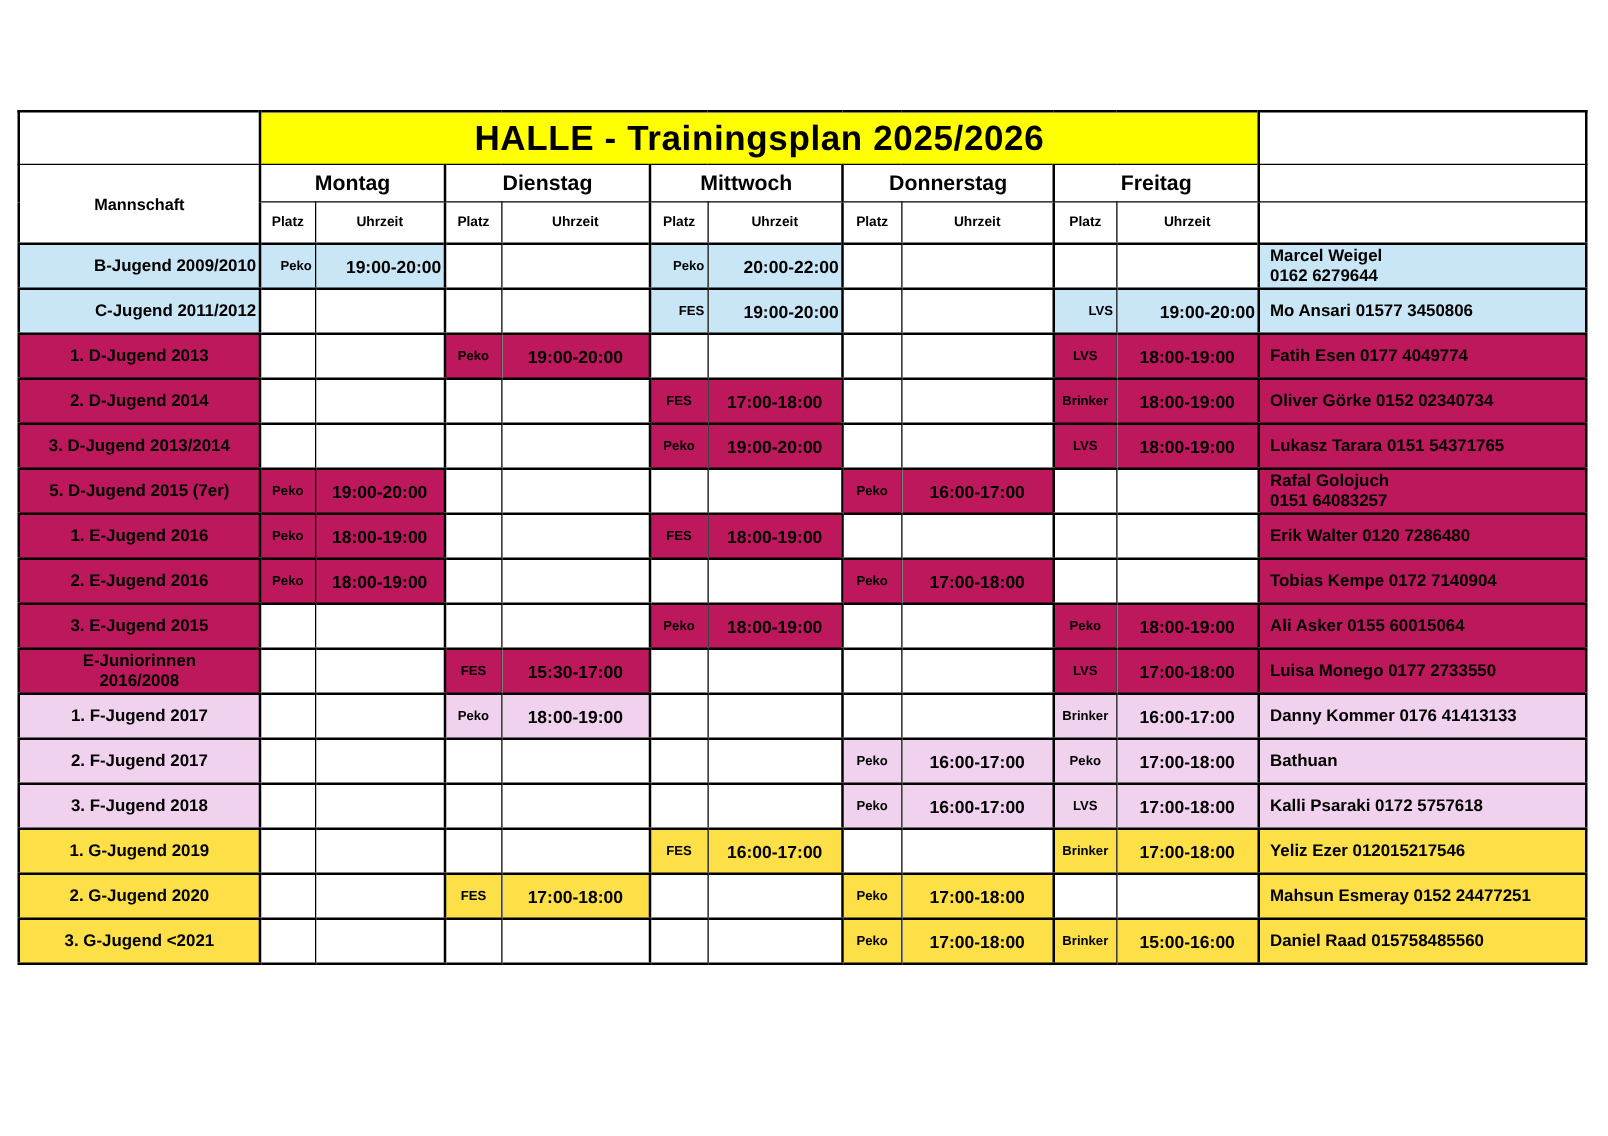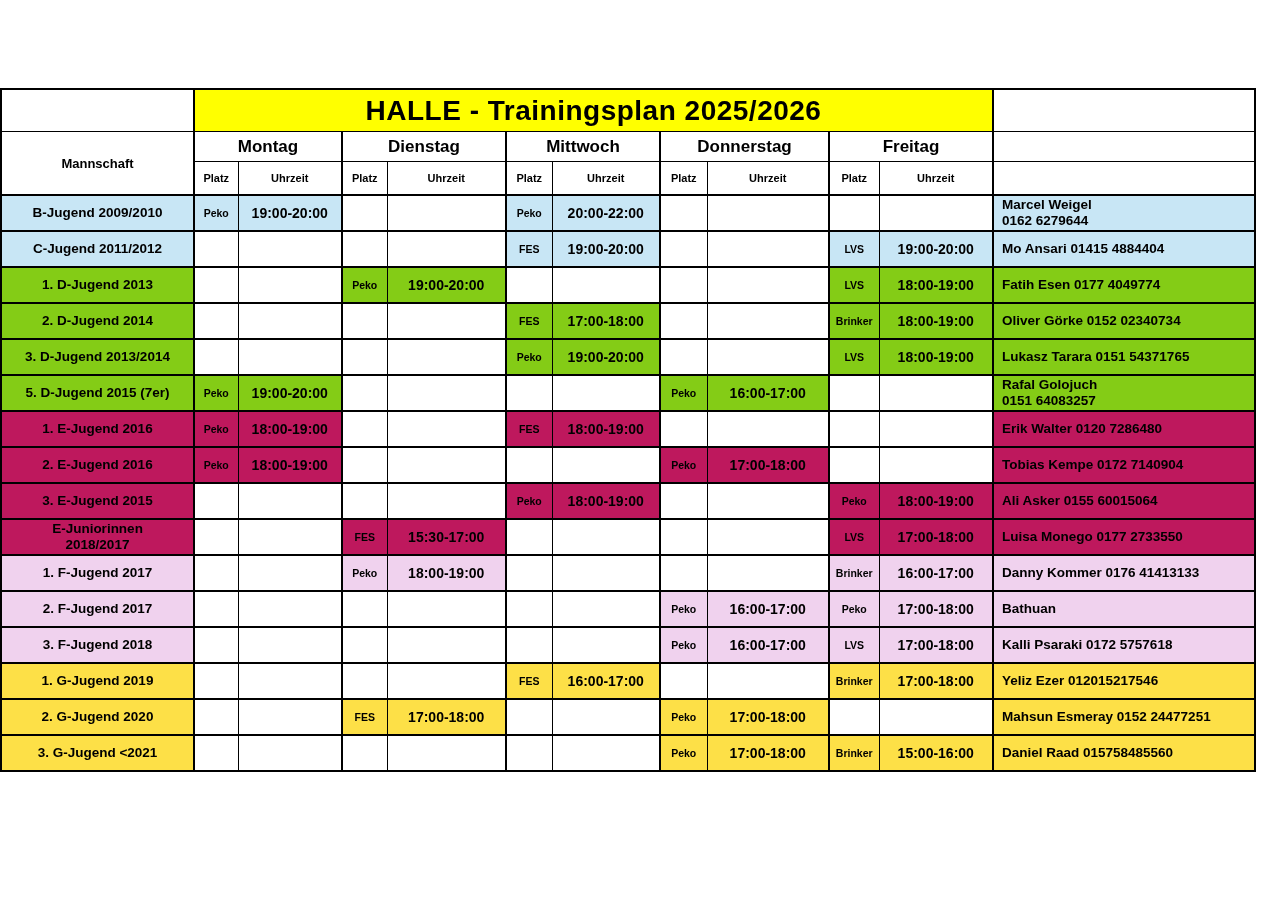--- a/index.html
+++ b/index.html
@@ -5,21 +5,21 @@
   html, body { margin: 0; padding: 0; background: #ffffff; }
   .page {
     position: relative;
     width: 1286px; height: 909px;
     background: #ffffff;
     font-family: "Liberation Sans", "DejaVu Sans", sans-serif;
     font-weight: 700;
     color: #000;
   }
   table.plan {
-    position: absolute; left: 0; top: 88px;
+    position: absolute; left: 14px; top: 88px;
     border-collapse: collapse;
     table-layout: fixed;
     border: 2px solid #000;
   }
   td {
     border: 1px solid #000;
     text-align: center;
     vertical-align: middle;
     padding: 0 2px;
     overflow: hidden;
@@ -46,22 +46,22 @@
   td.platz { font-size: 10.5px; }
   td.time  { font-size: 14px; }
   td.contact {
     font-size: 13.5px;
     text-align: left;
     padding-left: 8px;
     white-space: pre-line;
     line-height: 1.2;
   }
   
-  .bg-blue  { background: #c8e6f5; }
-  .bg-peach { background: #84cc16; }
+  .bg-blue  { background: #c8e6f5; text-align: right; }
+  .bg-peach { background: #be185d; }
   .bg-green { background: #be185d; }
   .bg-pink  { background: #f0d2ee; margin-left: 12px; }
   .bg-gray  { background: #fde047; }
 </style>
 </head>
 <body>
 
 <div class="page">
   <table class="plan">
     <colgroup>
@@ -128,21 +128,21 @@
           <td class="platz grp"></td>
           <td class="time"></td>
           <td class="platz grp"></td>
           <td class="time"></td>
           <td class="platz grp bg-blue">FES</td>
           <td class="time bg-blue">19:00-20:00</td>
           <td class="platz grp"></td>
           <td class="time"></td>
           <td class="platz grp bg-blue">LVS</td>
           <td class="time bg-blue">19:00-20:00</td>
-          <td class="contact grp bg-blue">Mo Ansari 01415 4884404</td>
+          <td class="contact grp bg-blue">Mo Ansari 01577 3450806</td>
         </tr>
         <tr>
           <td class="team bg-peach">1. D-Jugend 2013</td>
           <td class="platz grp"></td>
           <td class="time"></td>
           <td class="platz grp bg-peach">Peko</td>
           <td class="time bg-peach">19:00-20:00</td>
           <td class="platz grp"></td>
           <td class="time"></td>
           <td class="platz grp"></td>
@@ -231,21 +231,21 @@
           <td class="platz grp bg-green">Peko</td>
           <td class="time bg-green">18:00-19:00</td>
           <td class="platz grp"></td>
           <td class="time"></td>
           <td class="platz grp bg-green">Peko</td>
           <td class="time bg-green">18:00-19:00</td>
           <td class="contact grp bg-green">Ali Asker 0155 60015064</td>
         </tr>
         <tr>
           <td class="team bg-green">E-Juniorinnen
-2018/2017</td>
+2016/2008</td>
           <td class="platz grp"></td>
           <td class="time"></td>
           <td class="platz grp bg-green">FES</td>
           <td class="time bg-green">15:30-17:00</td>
           <td class="platz grp"></td>
           <td class="time"></td>
           <td class="platz grp"></td>
           <td class="time"></td>
           <td class="platz grp bg-green">LVS</td>
           <td class="time bg-green">17:00-18:00</td>

